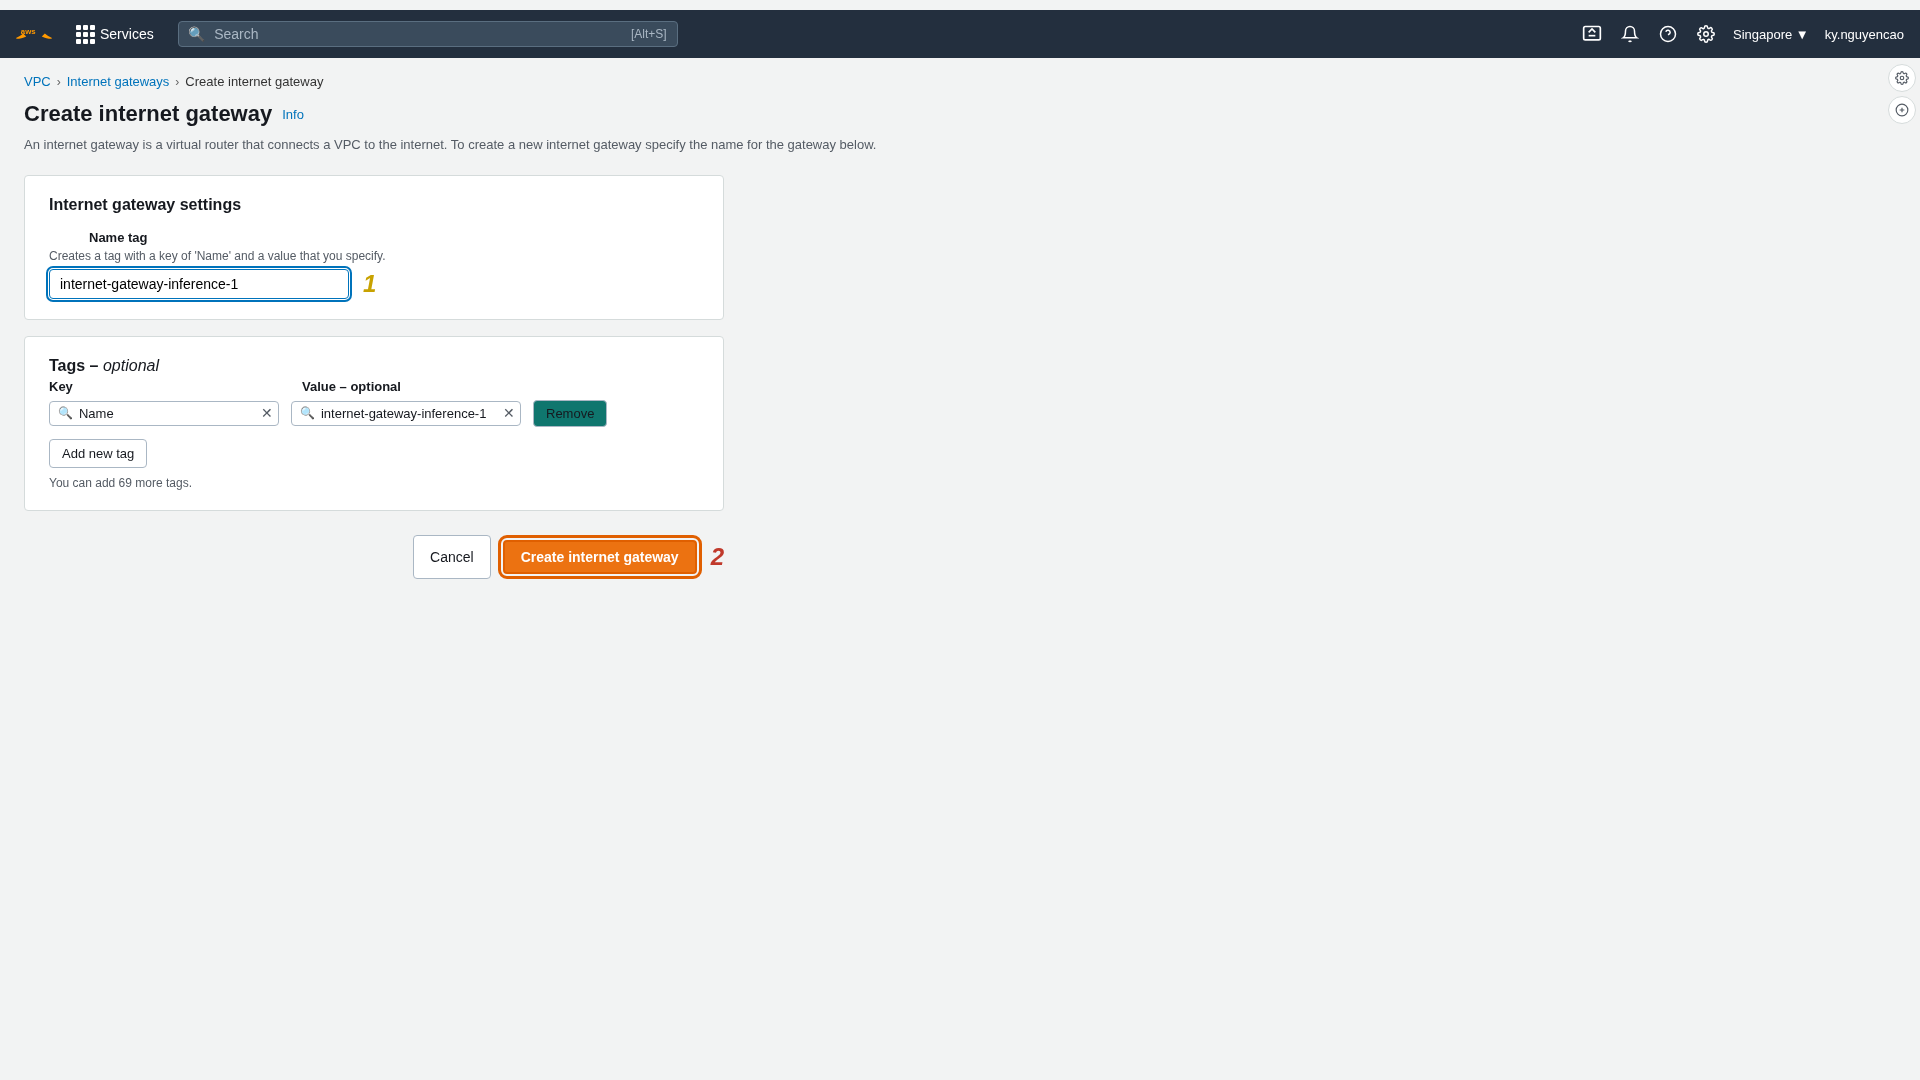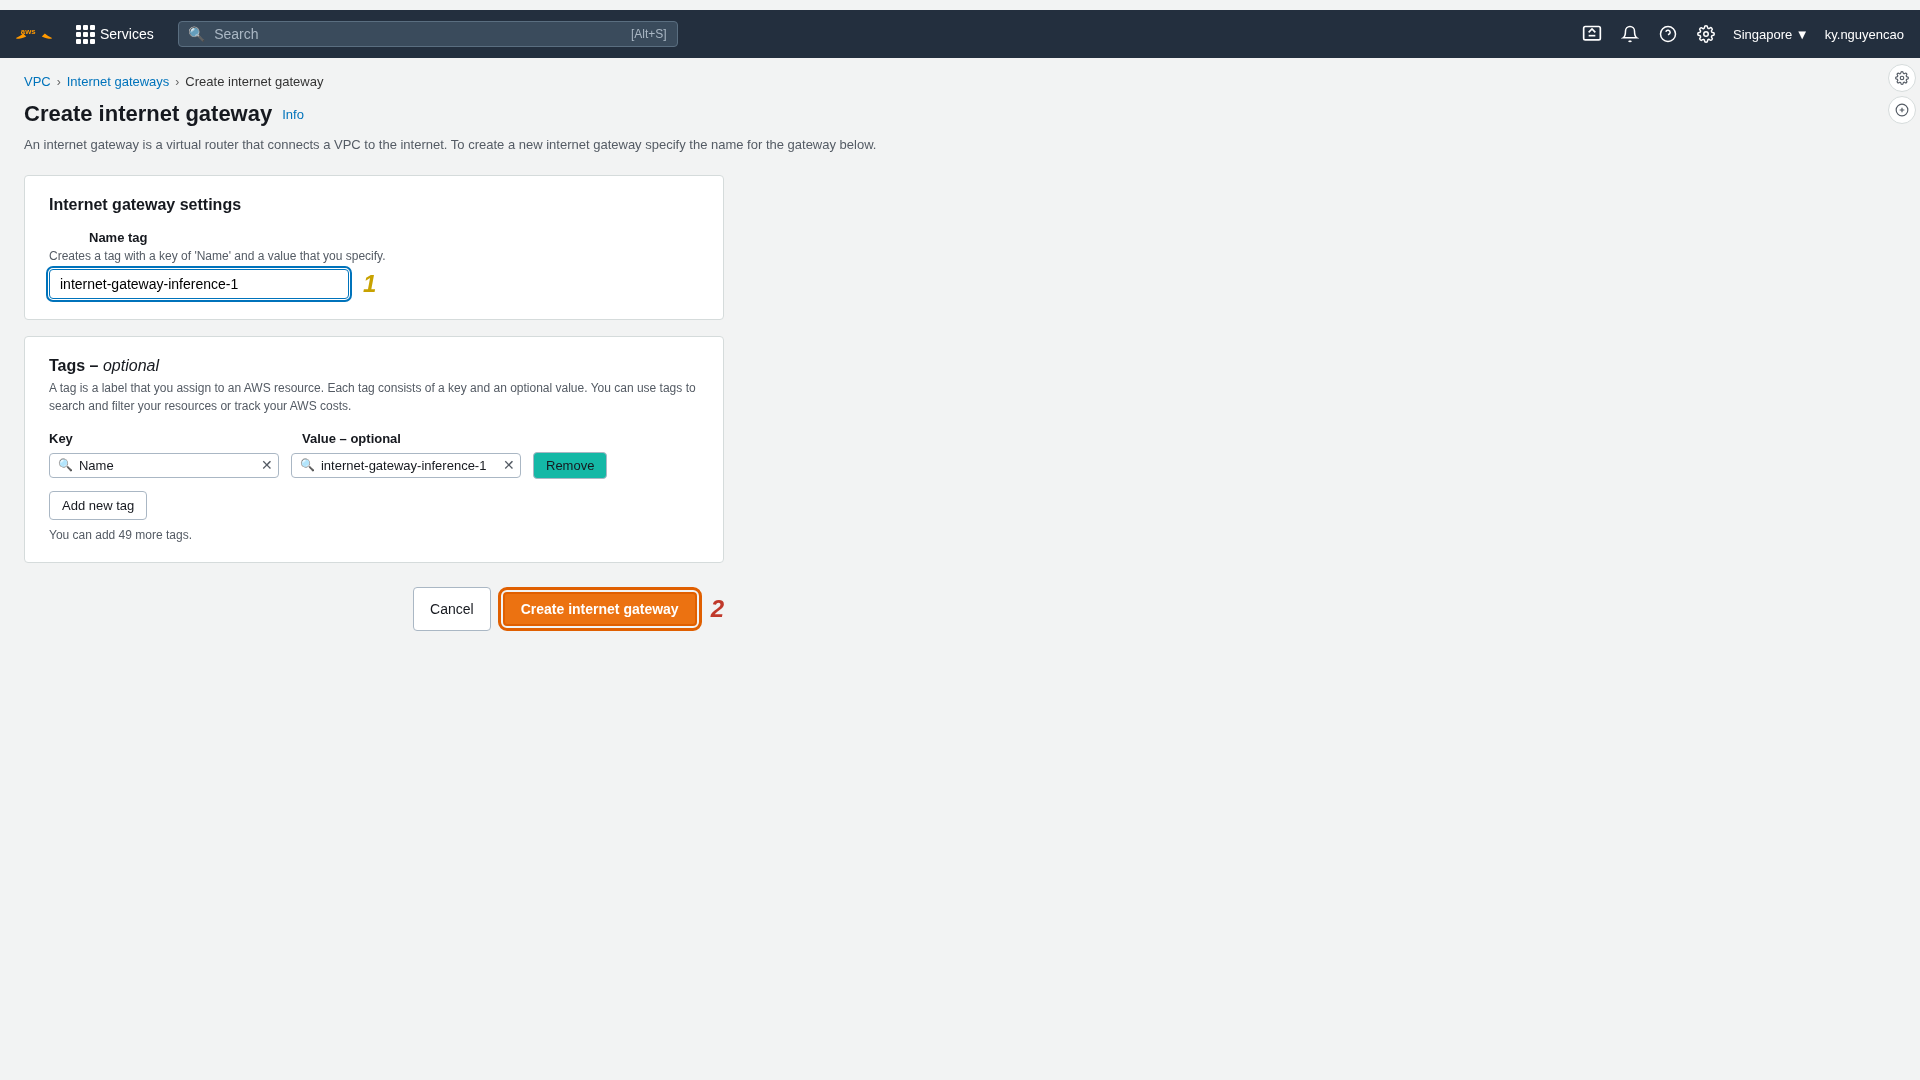--- a/index.html
+++ b/index.html
@@ -231,21 +231,21 @@
       color: #545b64;
       font-size: 14px;
       padding: 0;
       line-height: 1;
     }
     .search-icon-sm {
       color: #545b64;
       font-size: 12px;
     }
     .remove-btn {
-      background: #14b8a6;
+      background: #0f766e;
       border: 1px solid #aab7c4;
       border-radius: 4px;
       padding: 5px 12px;
       font-size: 13px;
       cursor: pointer;
       color: #16191f;
     }
     .add-tag-btn {
       background: #fff;
       border: 1px solid #aab7c4;
@@ -427,21 +427,20 @@
     <div style="display:flex;align-items:center;gap:8px;">
       <input class="field-input" type="text" value="internet-gateway-inference-1" style="">
       <span class="annotation-num annotation-1">1</span>
     </div>
   </div>
 
   <div class="panel">
     <div class="tags-title">
       <span>Tags – </span><em>optional</em>
     </div>
-    <p class="tags-description">A tag is a label that you assign to an AWS resource. Each tag consists of a key and an optional value. You can use tags to search and filter your resources or track your AWS costs.</p>
 
     <div class="tags-headers">
       <div class="tag-col-header">Key</div>
       <div class="tag-col-header value">Value – optional</div>
     </div>
 
     <div class="tags-row">
       <div class="tag-input-wrapper">
         <span class="search-icon-sm">🔍</span>
         <input type="text" value="Name" style="">
@@ -449,21 +448,21 @@
       </div>
       <div class="tag-input-wrapper">
         <span class="search-icon-sm">🔍</span>
         <input type="text" value="internet-gateway-inference-1" style="">
         <button class="tag-clear-btn">✕</button>
       </div>
       <button class="remove-btn">Remove</button>
     </div>
 
     <button class="add-tag-btn">Add new tag</button>
-    <div class="tags-remaining">You can add 49 more tags.</div>
+    <div class="tags-remaining">You can add 69 more tags.</div>
   </div>
 
   <div class="footer-actions">
     <button class="cancel-btn">Cancel</button>
     <div style="display:flex;align-items:center;gap:8px;">
       <button class="create-btn">Create internet gateway</button>
       <span class="annotation-num annotation-2">2</span>
     </div>
   </div>
 

